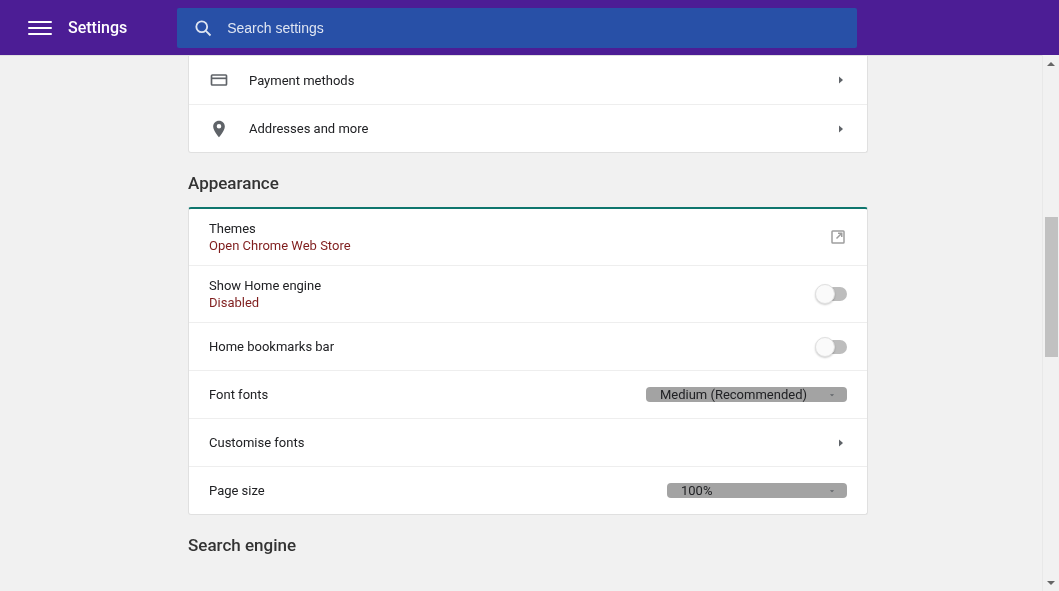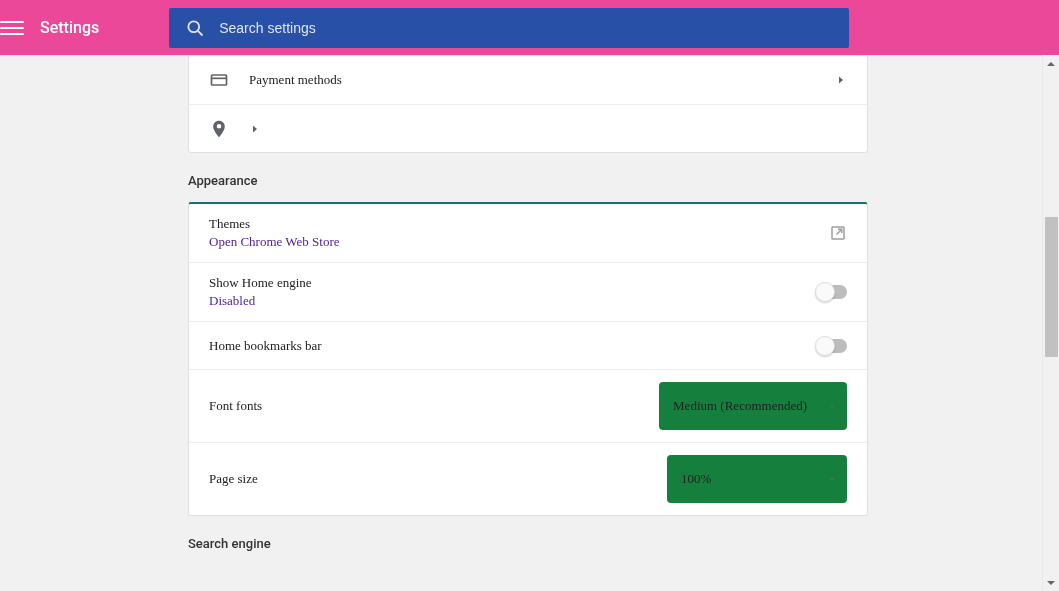--- a/index.html
+++ b/index.html
@@ -5,25 +5,25 @@
   * { box-sizing: border-box; margin: 0; padding: 0; }
   body {
     font-family: Roboto, Arial, sans-serif;
     background: #fff;
     width: 1059px;
     height: 591px;
     overflow: hidden;
     position: relative;
   }
   .header {
-    background: #ec4899;
+    background: #4c1d95;
     height: 55px;
     display: flex;
     align-items: center;
-    padding: 0 0;
+    padding: 0 28px;
     position: relative;
     z-index: 2;
   }
   .hamburger {
     width: 24px;
     height: 24px;
     cursor: pointer;
     display: flex;
     flex-direction: column;
     justify-content: center;
@@ -42,21 +42,20 @@
     margin-right: 50px;
   }
   .search-bar {
     background: #2850a7;
     border-radius: 2px;
     height: 40px;
     display: flex;
     align-items: center;
     padding: 0 16px;
     flex: 0 0 680px;
-    margin-left: 20px;
   }
   .search-icon {
     width: 20px;
     height: 20px;
     margin-right: 14px;
     opacity: 0.85;
   }
   .search-input {
     background: transparent;
     border: none;
@@ -82,21 +81,20 @@
     padding-top: 0;
   }
   .card {
     background: #fff;
     border: 1px solid #e0e0e0;
     border-radius: 3px;
     margin-bottom: 6px;
     border-top: none;
     border-top-left-radius: 0;
     border-top-right-radius: 0;
-    font-family: Liberation Serif, serif;
   }
   .card.full {
     border-top: 2px solid #0f766e;
     border-top-left-radius: 3px;
     border-top-right-radius: 3px;
   }
   .row {
     display: flex;
     align-items: center;
     min-height: 48px;
@@ -117,37 +115,37 @@
     display: flex;
     flex-direction: column;
     justify-content: center;
   }
   .row-label {
     font-size: 13px;
     color: #202124;
   }
   .row-sub {
     font-size: 13px;
-    color: #4c1d95;
+    color: #7f1d1d;
     margin-top: 2px;
   }
   .row-arrow {
     width: 12px;
     height: 12px;
     color: #5f6368;
     flex-shrink: 0;
   }
   .row-ext {
     width: 18px;
     height: 18px;
     color: #9e9e9e;
     flex-shrink: 0;
   }
   .section-title {
-    font-size: 13px;
+    font-size: 17px;
     color: #333;
     font-weight: 500;
     margin: 20px 0 14px 0;
   }
   .toggle {
     width: 30px;
     height: 14px;
     background: #bdbdbd;
     border-radius: 7px;
     position: relative;
@@ -160,23 +158,23 @@
     left: -2px;
     top: -3px;
     width: 18px;
     height: 18px;
     background: #fafafa;
     border: 1px solid #e0e0e0;
     border-radius: 50%;
     box-shadow: 0 1px 2px rgba(0,0,0,0.2);
   }
   .select-box {
-    background: #15803d;
+    background: #a3a3a3;
     border-radius: 4px;
-    height: 48px;
+    height: 15px;
     display: flex;
     align-items: center;
     padding: 0 10px 0 14px;
     font-size: 13px;
     color: #202124;
     cursor: pointer;
     min-width: 180px;
     justify-content: space-between;
     flex-shrink: 0;
   }
@@ -257,20 +255,23 @@
           <div class="row-label">Payment methods</div>
         </div>
         <svg class="row-arrow" viewBox="0 0 24 24" fill="#5f6368">
           <path d="M8 5l8 7-8 7z"></path>
         </svg>
       </div>
       <div class="row">
         <svg class="row-icon" viewBox="0 0 24 24" fill="#5f6368">
           <path d="M12 2C8 2 5 5 5 9c0 5 7 13 7 13s7-8 7-13c0-4-3-7-7-7zm0 9.5A2.5 2.5 0 1 1 12 6a2.5 2.5 0 0 1 0 5.5z"></path>
         </svg>
+        <div class="row-main">
+          <div class="row-label">Addresses and more</div>
+        </div>
         <svg class="row-arrow" viewBox="0 0 24 24" fill="#5f6368">
           <path d="M8 5l8 7-8 7z"></path>
         </svg>
       </div>
     </div>
 
     <div class="section-title">Appearance</div>
 
     <div class="card full">
       <div class="row">
@@ -300,20 +301,28 @@
         <div class="row-main">
           <div class="row-label">Font fonts</div>
         </div>
         <div class="select-box">
           <span>Medium (Recommended)</span>
           <svg class="select-caret" viewBox="0 0 24 24" fill="#5f6368">
             <path d="M7 10l5 5 5-5z"></path>
           </svg>
         </div>
       </div>
+      <div class="row">
+        <div class="row-main">
+          <div class="row-label">Customise fonts</div>
+        </div>
+        <svg class="row-arrow" viewBox="0 0 24 24" fill="#5f6368">
+          <path d="M8 5l8 7-8 7z"></path>
+        </svg>
+      </div>
       <div class="row" style="cursor:default">
         <div class="row-main">
           <div class="row-label">Page size</div>
         </div>
         <div class="select-box small">
           <span>100%</span>
           <svg class="select-caret" viewBox="0 0 24 24" fill="#5f6368">
             <path d="M7 10l5 5 5-5z"></path>
           </svg>
         </div>

